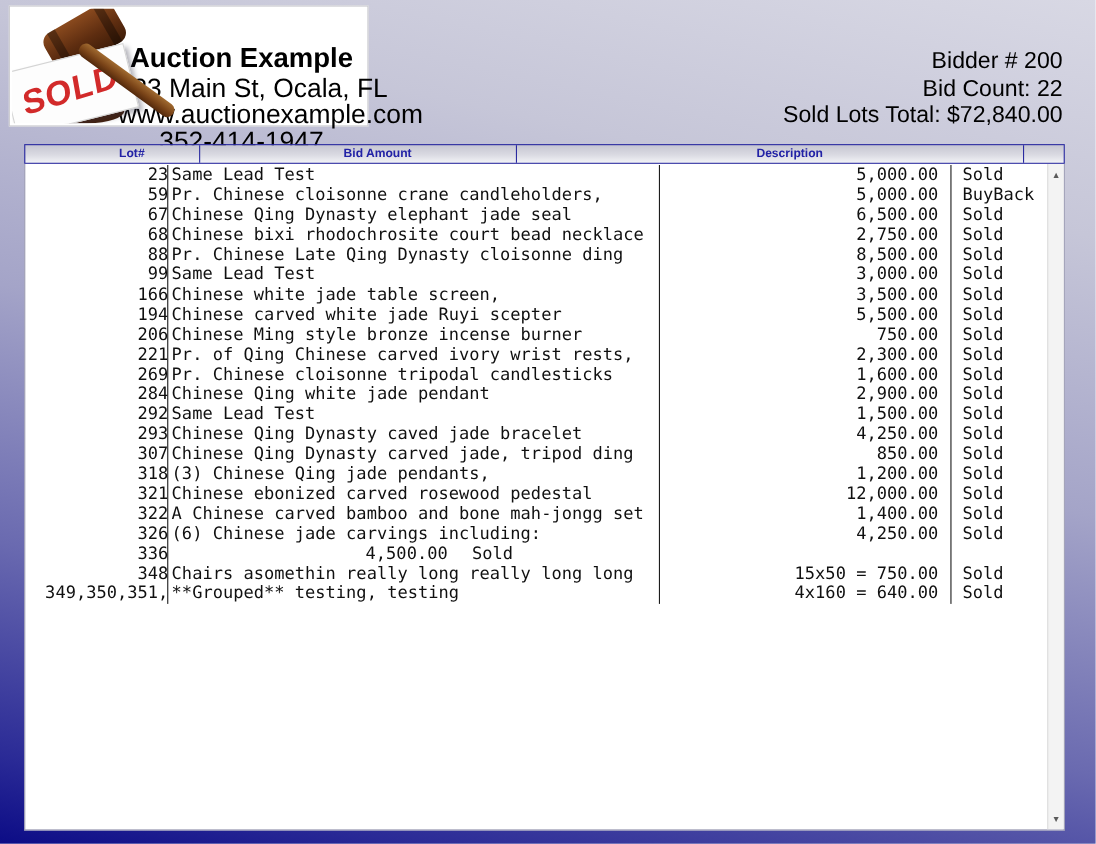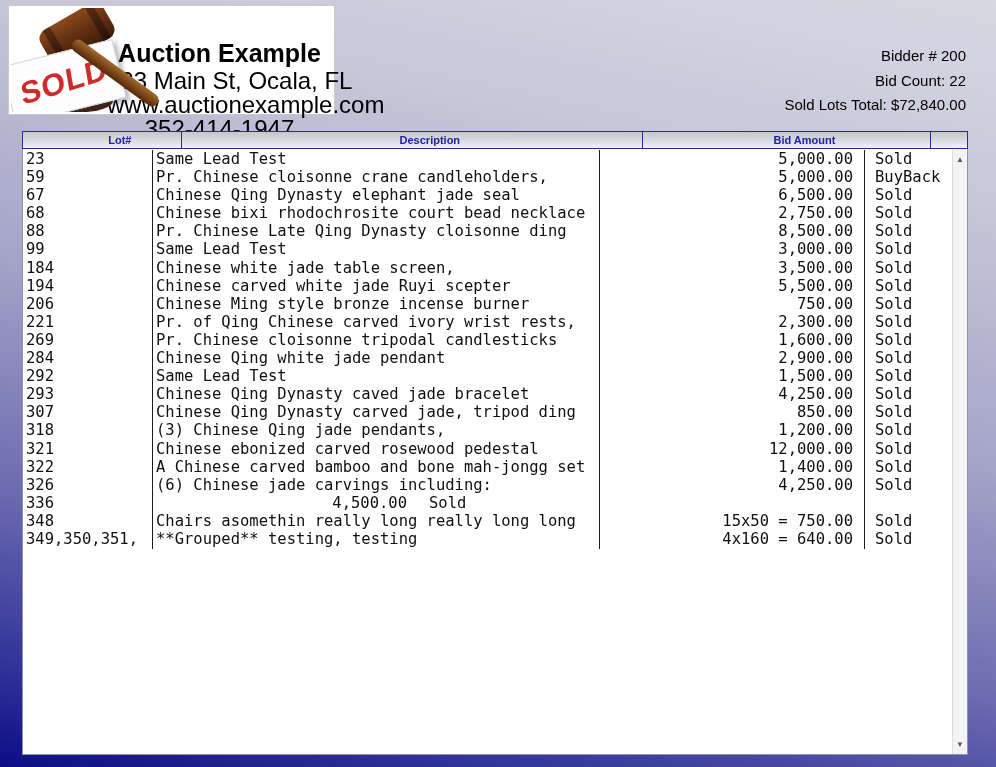--- a/index.html
+++ b/index.html
@@ -18,32 +18,32 @@
   .gavel-head:after{content:"";position:absolute;right:8px;top:0;width:8px;height:100%;background:rgba(0,0,0,.35);}
   .sold-card{position:absolute;left:-4px;top:44px;width:112px;height:58px;background:#fdfdfd;border:1px solid #d4d4d4;box-shadow:3px 4px 5px rgba(40,40,60,.35);transform:rotate(-14deg);z-index:3;display:flex;align-items:center;justify-content:center;}
   .sold-text{font-weight:bold;font-size:31px;color:#d22a2a;letter-spacing:1px;transform:skew(-4deg,-3deg);}
   .gavel-handle{position:absolute;left:62px;top:28px;width:104px;height:13px;background:linear-gradient(180deg,#a06a30 0%,#7a4418 55%,#53290c 100%);border-radius:6px;transform:rotate(36deg);transform-origin:0 50%;z-index:4;}
   .logo-text{position:absolute;left:98px;top:3px;right:2px;text-align:center;color:#000;}
   .logo-title{font-size:25px;font-weight:bold;line-height:32px;white-space:nowrap;margin-top:28px;}
   .logo-line{font-size:24px;line-height:24px;white-space:nowrap;}
 
   
   .bidder-info{position:absolute;top:44px;right:30px;text-align:right;color:#000;}
-  .bidder-info div{font-size:15px;line-height:24.5px;white-space:nowrap;}
+  .bidder-info div{font-size:21px;line-height:24.5px;white-space:nowrap;}
 
   
   .grid{position:absolute;left:22px;top:131px;width:946px;height:624px;}
   .grid-header{display:flex;height:18px;box-sizing:border-box;border:1px solid #2a2aa0;background:linear-gradient(180deg,#c6c6d2 0%,#dadae2 55%,#f2f3f7 100%);}
   .hcell{box-sizing:border-box;border-right:1px solid #2a2aa0;display:flex;align-items:center;justify-content:center;font-size:11px;font-weight:bold;color:#2222a6;white-space:nowrap;overflow:hidden;margin-left:36px;}
   .h-lot{width:129px;}.h-desc{width:447px;}.h-amt{width:265px;}.h-sold{flex:1;border-right:none;}
   .grid-body{position:relative;height:606px;background:#ffffff;border:1px solid #9292ac;border-top:none;box-sizing:border-box;overflow:hidden;}
   .rows{position:absolute;left:0;top:1px;right:0;}
   .row{display:flex;height:18.1px;line-height:18.1px;font-family:"DejaVu Sans Mono",monospace;font-size:15.5px;color:#101010;}
   .cell{box-sizing:border-box;white-space:nowrap;overflow:hidden;}
-  .c-lot{width:130px;padding-left:3px;}
+  .c-lot{width:130px;padding-left:3px;text-align:right;}
   .c-desc{width:446px;padding-left:3px;}
   .c-amt{width:265px;text-align:right;padding-right:11px;}
   .c-sold{flex:1;padding-left:11px;}
   .vline{position:absolute;top:1px;width:1px;height:399px;background:#1c1c1c;}
   .vl-1{left:129px;}.vl-2{left:576px;}.vl-3{left:841px;}
 
   
   .scrollbar{position:absolute;top:0;right:0;width:15px;height:100%;background:#f3f3f3;border-left:1px solid #dcdcdc;box-sizing:border-box;}
   .scroll-btn{position:absolute;left:0;width:100%;height:16px;display:flex;align-items:center;justify-content:center;font-size:8px;color:#5a5a5a;cursor:default;}
   .scroll-up{top:2px;}
@@ -73,22 +73,22 @@
 
   <div class="bidder-info">
     <div>Bidder # 200</div>
     <div>Bid Count: 22</div>
     <div>Sold Lots Total: $72,840.00</div>
   </div>
 
   <div class="grid">
     <div class="grid-header">
       <div class="hcell h-lot">Lot#</div>
+      <div class="hcell h-amt">Bid Amount</div>
       <div class="hcell h-desc">Description</div>
-      <div class="hcell h-amt">Bid Amount</div>
       <div class="hcell h-sold">Sold</div>
     </div>
     <div class="grid-body">
       <div class="rows">
           <div class="row">
             <div class="cell c-lot">23</div>
             <div class="cell c-desc">Same Lead Test</div>
             <div class="cell c-amt">5,000.00</div>
             <div class="cell c-sold">Sold</div>
           </div>
@@ -116,21 +116,21 @@
             <div class="cell c-amt">8,500.00</div>
             <div class="cell c-sold">Sold</div>
           </div>
           <div class="row">
             <div class="cell c-lot">99</div>
             <div class="cell c-desc">Same Lead Test</div>
             <div class="cell c-amt">3,000.00</div>
             <div class="cell c-sold">Sold</div>
           </div>
           <div class="row">
-            <div class="cell c-lot">184</div>
+            <div class="cell c-lot">166</div>
             <div class="cell c-desc">Chinese white jade table screen,</div>
             <div class="cell c-amt">3,500.00</div>
             <div class="cell c-sold">Sold</div>
           </div>
           <div class="row">
             <div class="cell c-lot">194</div>
             <div class="cell c-desc">Chinese carved white jade Ruyi scepter</div>
             <div class="cell c-amt">5,500.00</div>
             <div class="cell c-sold">Sold</div>
           </div>

